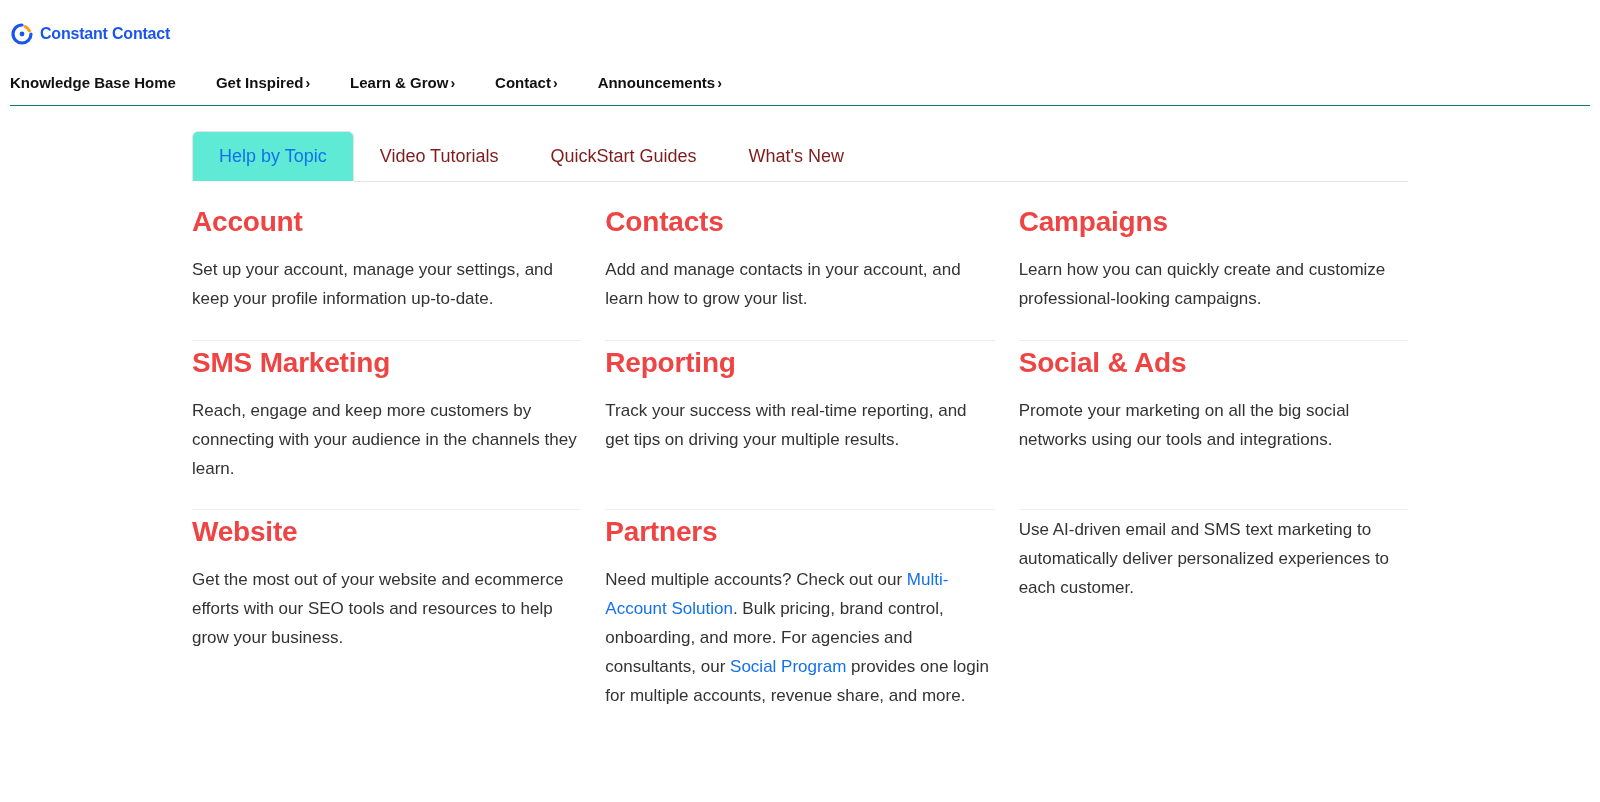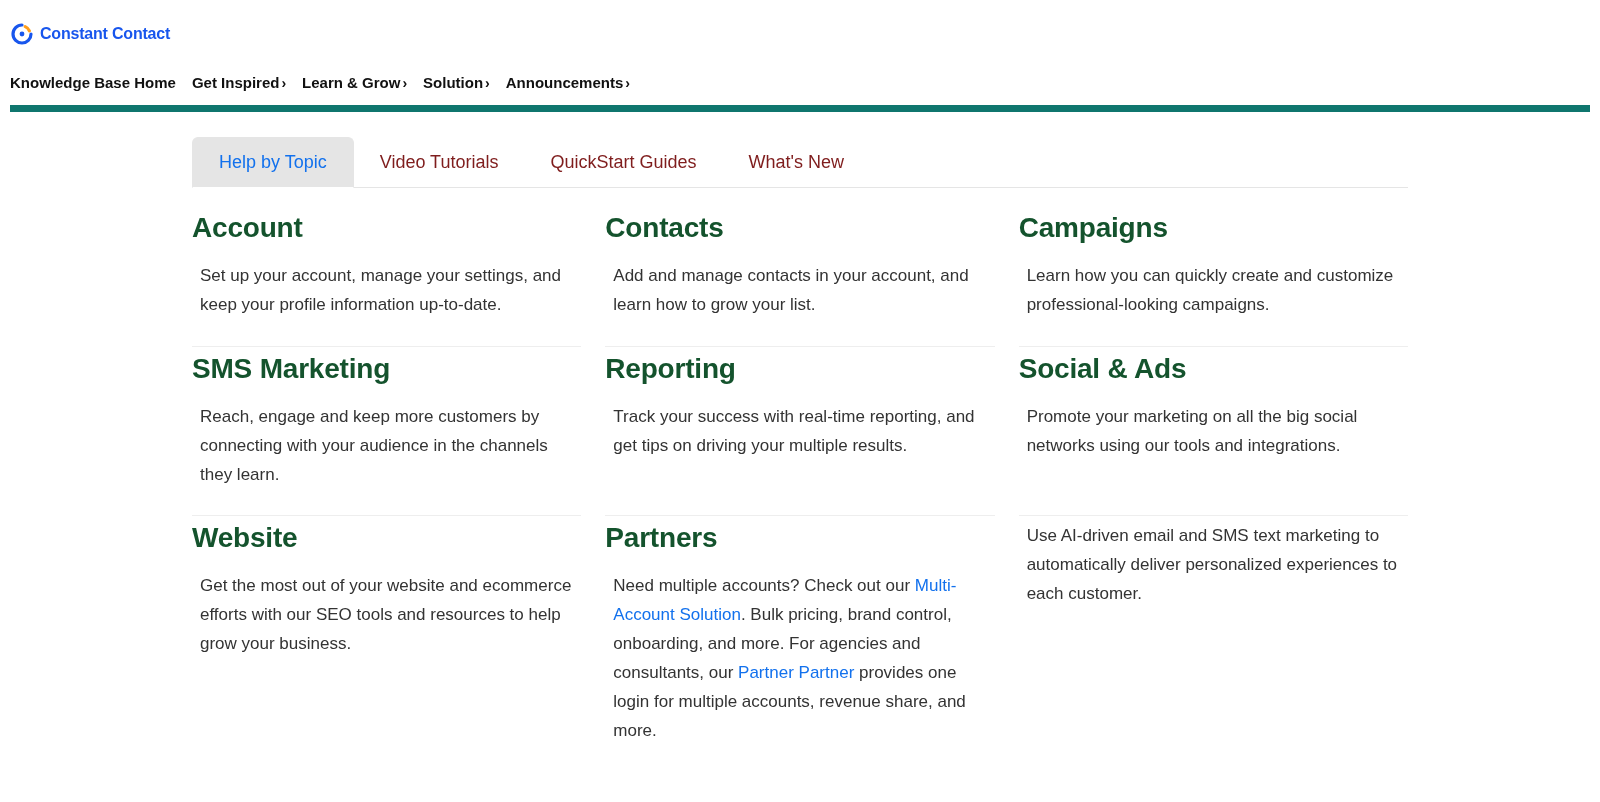--- a/index.html
+++ b/index.html
@@ -1,32 +1,32 @@
 <!DOCTYPE html>
 <html><head>
   <meta charset="utf-8">
   <style>
     * { margin: 0; padding: 0; box-sizing: border-box; }
     body { font-family: -apple-system, BlinkMacSystemFont, "Segoe UI", Helvetica, Arial, sans-serif; background: #fff; color: #333; width: 1600px; }
     .header { padding: 12px 10px 10px 10px; margin-top: 10px; }
     .logo-row { display: flex; align-items: center; gap: 6px; margin-bottom: 28px; }
     .logo-mark { width: 24px; height: 24px; display: inline-block; }
     .logo-text { color: #1856ED; font-weight: 700; font-size: 16px; letter-spacing: -0.2px; }
-    .nav-row { display: flex; align-items: flex-end; gap: 16px; padding: 0 0 14px 0; border-bottom: 7px solid #0f766e; }
+    .nav-row { display: flex; align-items: flex-end; gap: 40px; padding: 0 0 14px 0; border-bottom: 1px solid #0f766e; }
     .nav-link { font-size: 15px; font-weight: 600; color: #111; text-decoration: none; display: inline-flex; align-items: center; gap: 2px; cursor: pointer; }
     .nav-link .chev { font-size: 14px; font-weight: 700; }
     .content-wrap { max-width: 1248px; margin: 0 auto; padding: 0 16px; }
     .tabs-row { display: flex; align-items: flex-end; border-bottom: 1px solid #e5e5e5; margin-top: 14px; }
     .tab { padding: 14px 26px; font-size: 18px; font-weight: 500; color: #7f1d1d; cursor: pointer; }
-    .tab.active { color: #1271ED; border: 1px solid #e5e5e5; border-bottom: 1px solid #fff; border-radius: 6px 6px 0 0; position: relative; bottom: -1px; background: #e5e5e5; }
+    .tab.active { color: #1271ED; border: 1px solid #e5e5e5; border-bottom: 1px solid #fff; border-radius: 6px 6px 0 0; position: relative; bottom: -1px; background: #5eead4; }
     .topics-grid { display: grid; grid-template-columns: repeat(3, 1fr); column-gap: 24px; margin-top: 18px; }
     .topic { padding: 6px 0 26px 0; border-bottom: 1px solid #eee; }
     .topic:nth-last-child(-n+3) { border-bottom: none; }
-    .topic h2 { color: #14532d; font-size: 28px; font-weight: 700; margin-bottom: 18px; cursor: pointer; letter-spacing: -0.2px; }
-    .topic p { font-size: 17px; line-height: 1.7; color: #333; margin-left: 8px; }
+    .topic h2 { color: #ef4444; font-size: 28px; font-weight: 700; margin-bottom: 18px; cursor: pointer; letter-spacing: -0.2px; }
+    .topic p { font-size: 17px; line-height: 1.7; color: #333; }
     .topic a.inline-link { color: #1271ED; text-decoration: none; cursor: pointer; }
   </style>
 </head>
 <body>
 
 <div class="header">
   <div class="logo-row">
     <span class="logo-mark">
       <svg viewBox="0 0 24 24" width="24" height="24">
         <path d="M12 3 a9 9 0 1 0 9 9" fill="none" stroke="#1856ED" stroke-width="3.2" stroke-linecap="round"></path>
@@ -43,21 +43,21 @@
     </a>
     <a class="nav-link">
       <span>Get Inspired</span>
       <span class="chev">›</span>
     </a>
     <a class="nav-link">
       <span>Learn &amp; Grow</span>
       <span class="chev">›</span>
     </a>
     <a class="nav-link">
-      <span>Solution</span>
+      <span>Contact</span>
       <span class="chev">›</span>
     </a>
     <a class="nav-link">
       <span>Announcements</span>
       <span class="chev">›</span>
     </a>
   </div>
 </div>
 
 <div class="content-wrap">
@@ -101,20 +101,20 @@
       <h2>Social &amp; Ads</h2>
       <p>Promote your marketing on all the big social networks using our tools and integrations.</p>
     </div>
     <div class="topic">
       <h2>Website</h2>
       <p>Get the most out of your website and ecommerce efforts with our SEO tools and resources to help grow your business.</p>
     </div>
     <div class="topic">
       <h2>Partners</h2>
       <p>
-        <span>Need multiple accounts? Check out our </span><a class="inline-link">Multi-Account Solution</a><span>. Bulk pricing, brand control, onboarding, and more. For agencies and consultants, our </span><a class="inline-link">Partner Partner</a><span> provides one login for multiple accounts, revenue share, and more.</span>
+        <span>Need multiple accounts? Check out our </span><a class="inline-link">Multi-Account Solution</a><span>. Bulk pricing, brand control, onboarding, and more. For agencies and consultants, our </span><a class="inline-link">Social Program</a><span> provides one login for multiple accounts, revenue share, and more.</span>
       </p>
     </div>
     <div class="topic">
       <p>Use AI-driven email and SMS text marketing to automatically deliver personalized experiences to each customer.</p>
     </div>
   </div>
 </div>
 
 </body></html>

